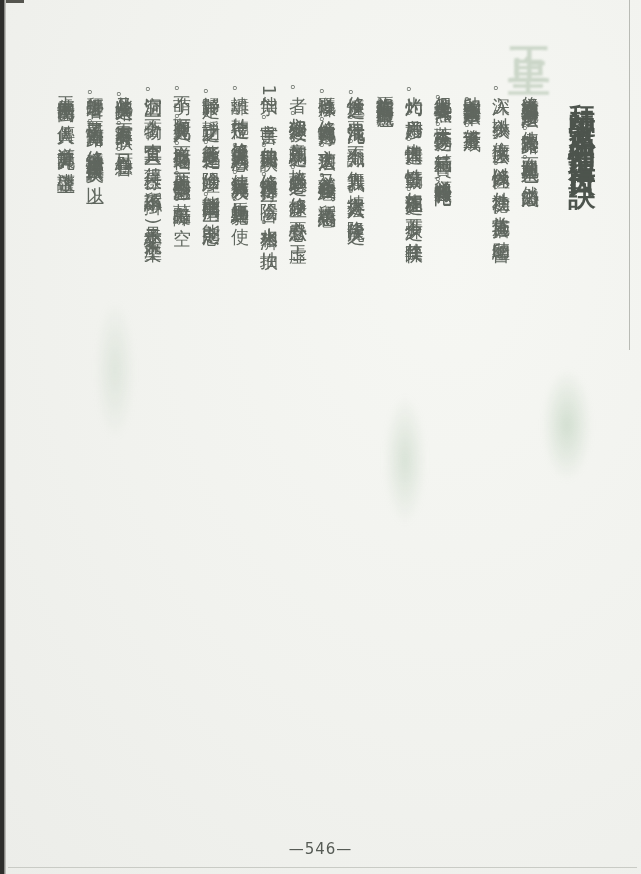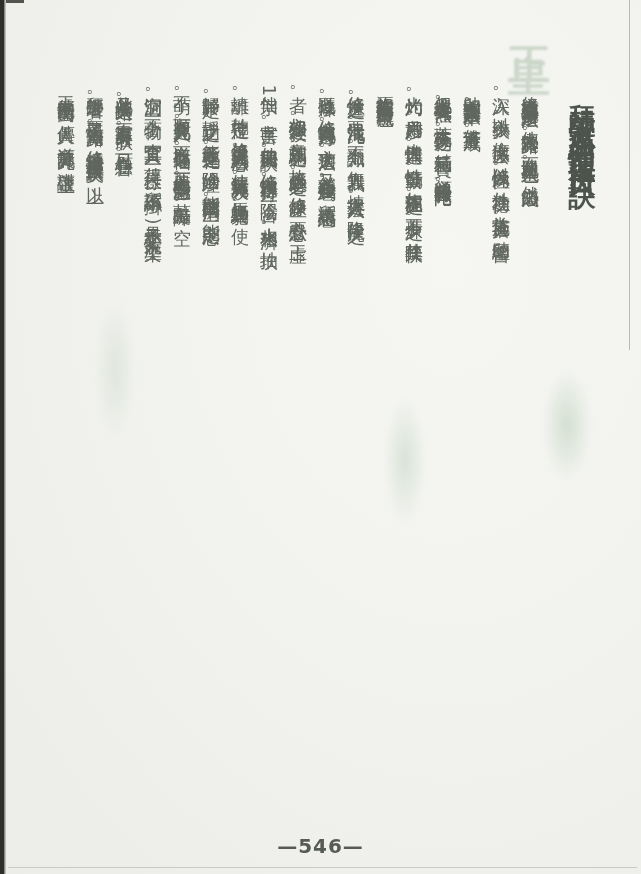--- a/index.html
+++ b/index.html
@@ -62,21 +62,21 @@
     padding-top:22px; margin-left:14px !important;
   }
   .col {
     font-size:18px; line-height:29px; letter-spacing:1.2px;
   }
   .indent1 { padding-top:21px; }
   .sig { padding-top:155px; }
   .pagenum {
     position:absolute; bottom:16px; left:0; width:100%;
     text-align:center;
-    font-size:20px; letter-spacing:1px; color:#565b55;font-weight:bold;
+    font-size:15px; letter-spacing:1px; color:#565b55;
   }
 </style>
 </head>
 <body>
 
 <div class="page">
 
   <div class="edge-left"></div>
   <div class="edge-right"></div>
   <div class="edge-bottom"></div>

